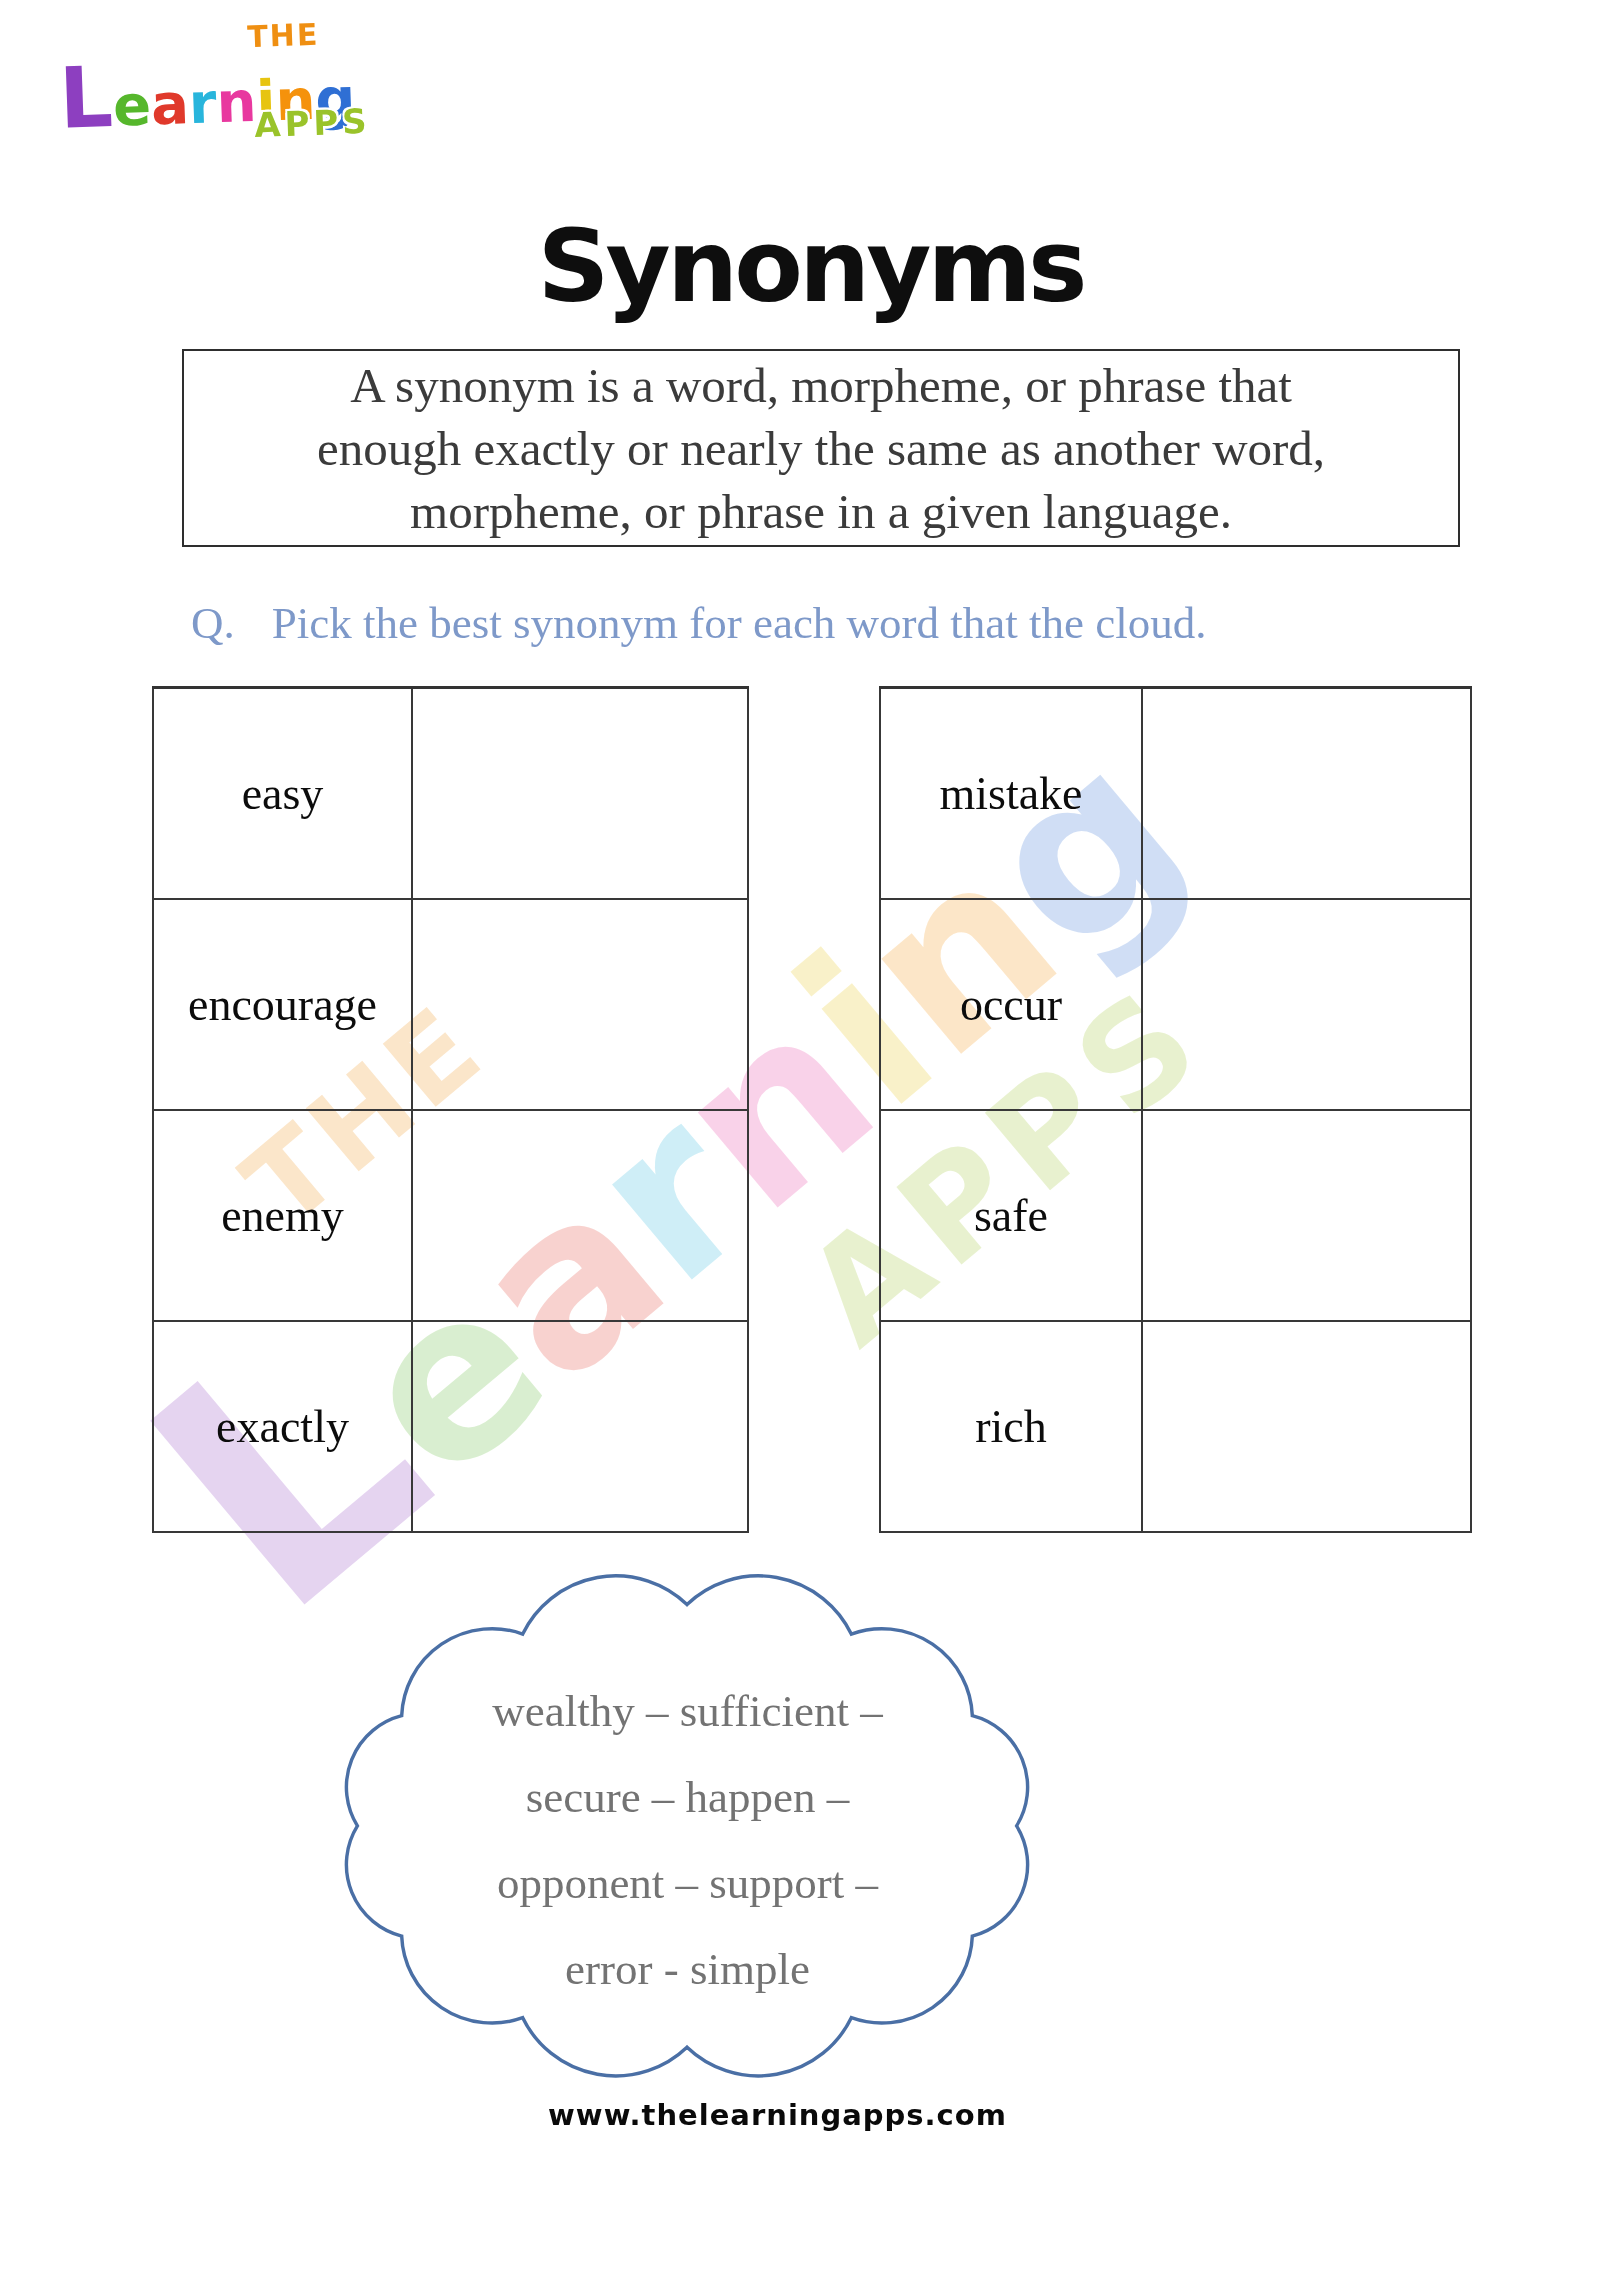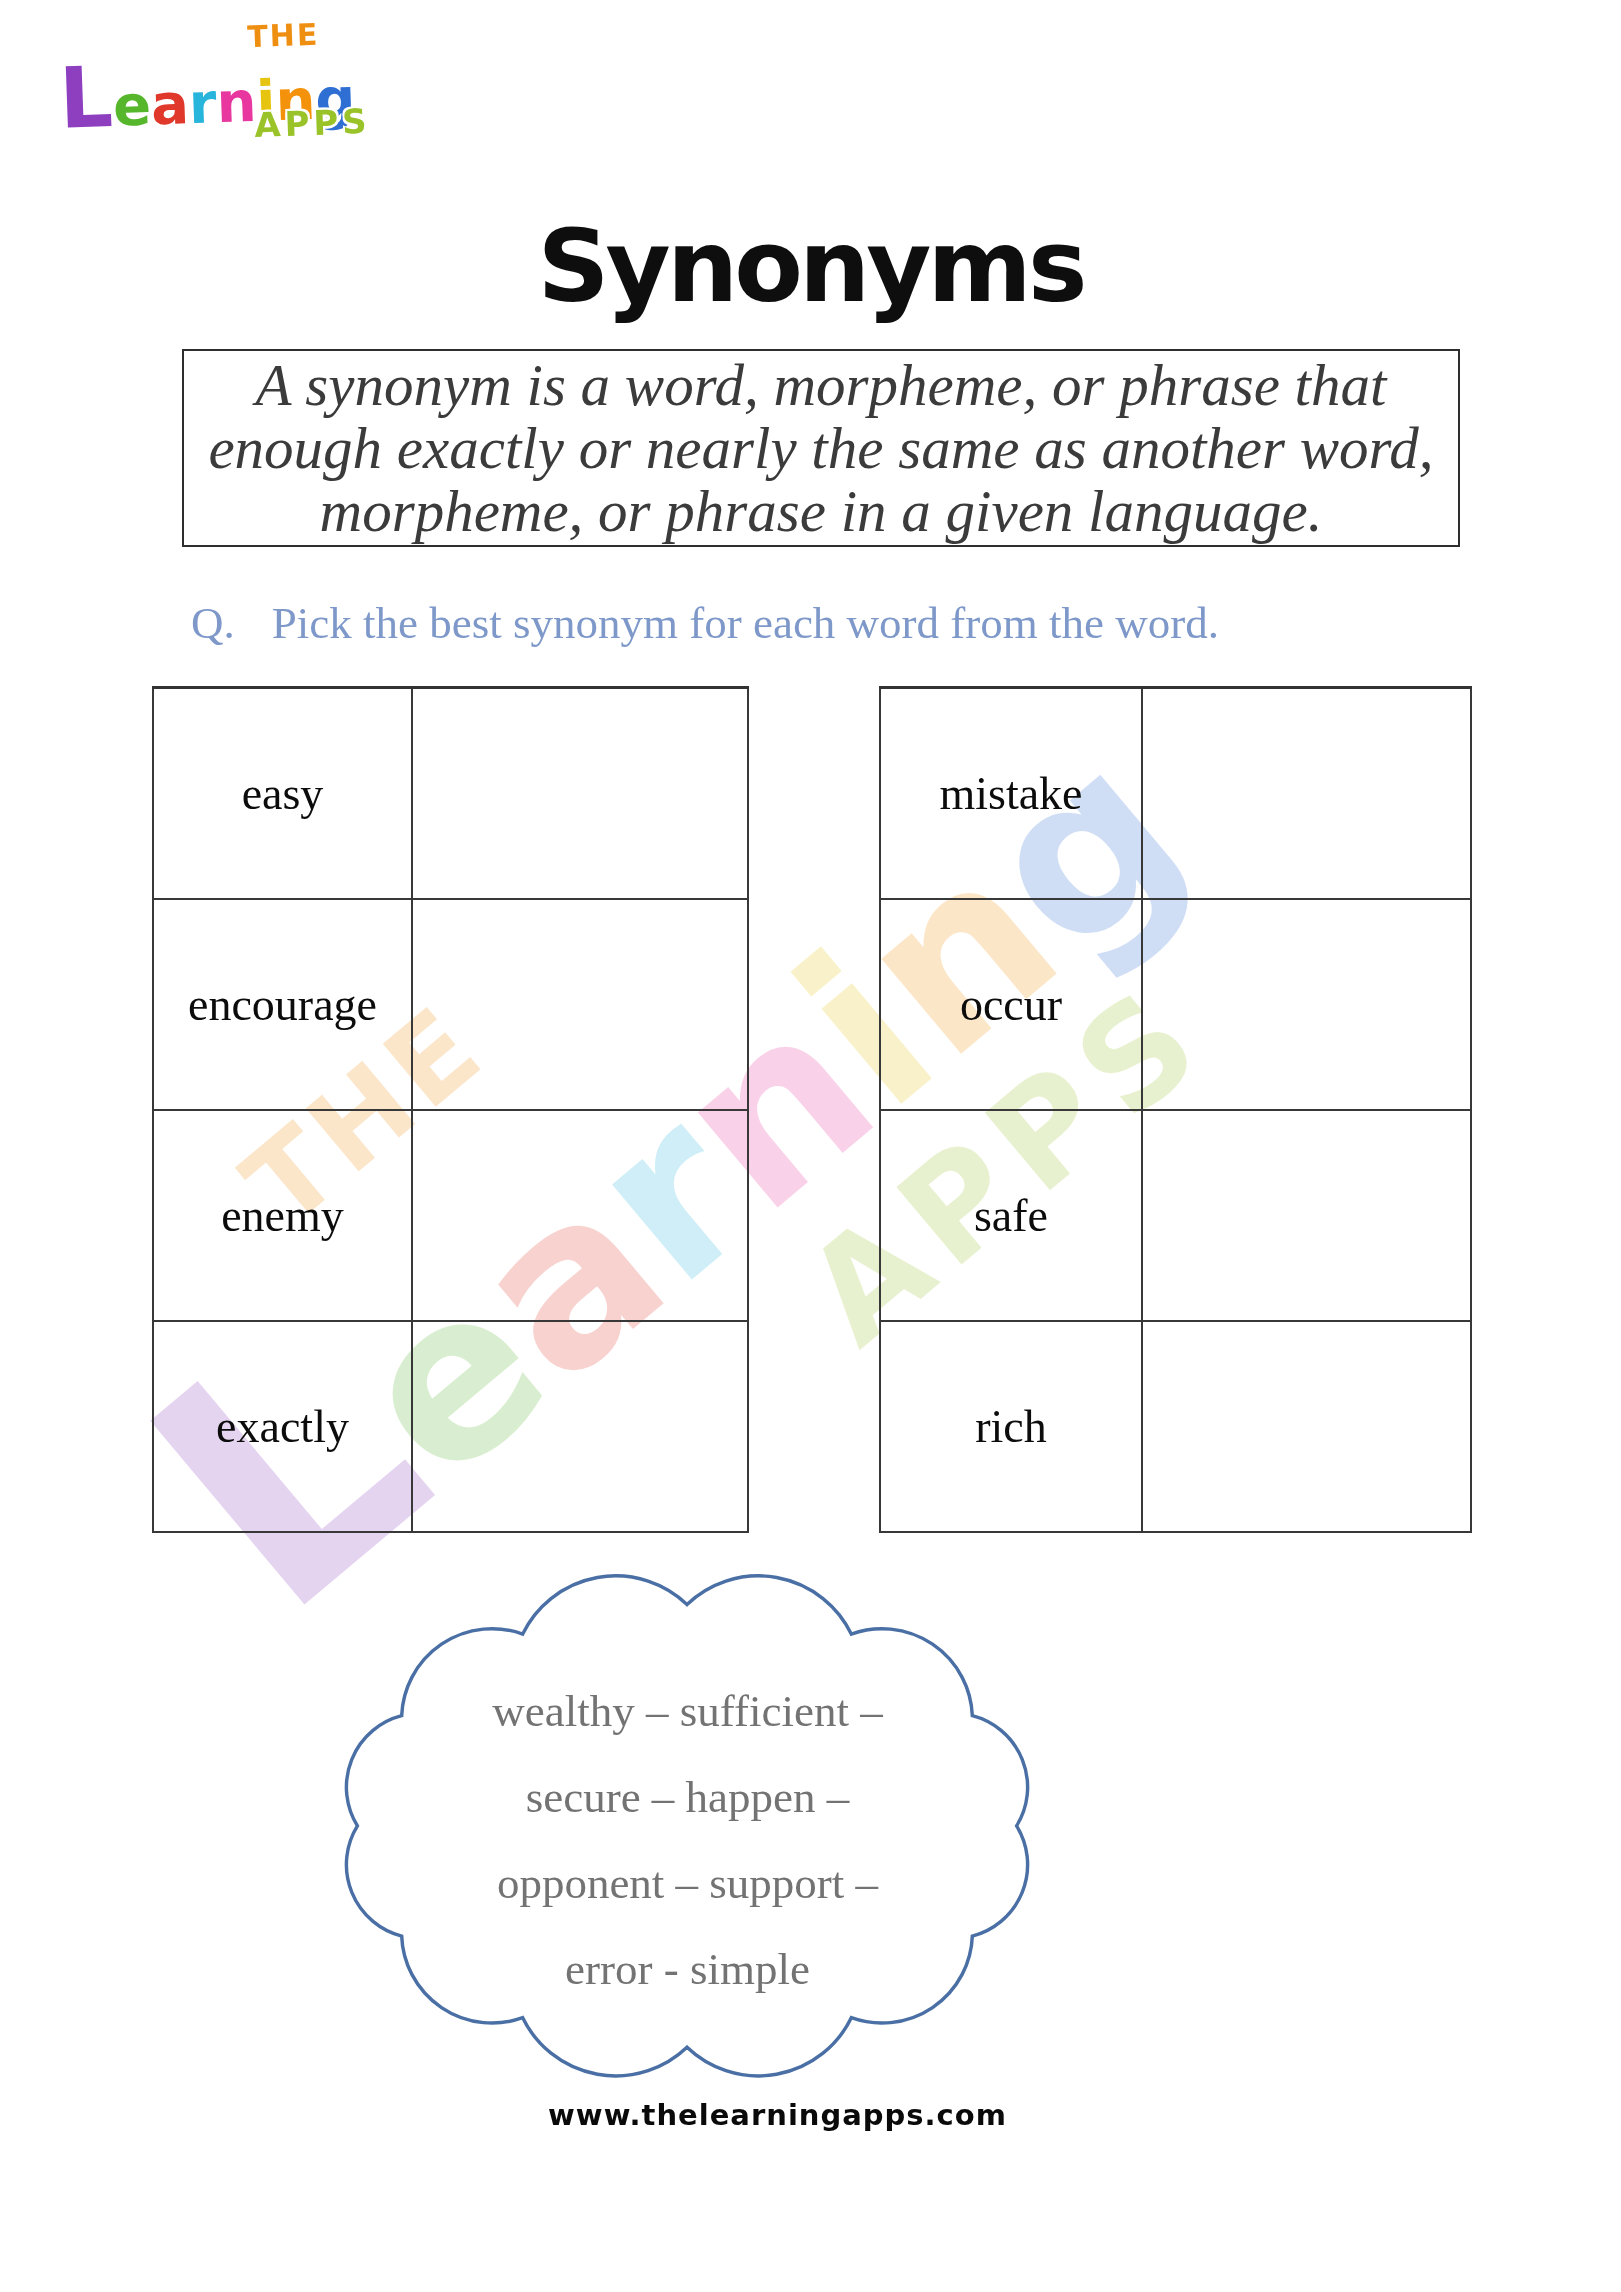--- a/index.html
+++ b/index.html
@@ -38,21 +38,21 @@
     position:absolute; left:0; top:208px; width:1621px; margin:0;
     text-align:center; font-family:"DejaVu Sans", sans-serif;
     font-size:100px; font-weight:bold; letter-spacing:-3.9px; color:#0e0e0e; z-index:2;
   }
 
   
   .definition-box {
     position:absolute; left:182px; top:349px; width:1274px; height:194px;
     border:2px solid #2e2e2e; background:#ffffff; z-index:2;
     display:flex; flex-direction:column; justify-content:center;
-    text-align:center; font-size:59px; line-height:63px; color:#3b3b3b;font-style:italic;
+    text-align:center; font-size:49px; line-height:63px; color:#3b3b3b;
   }
 
   
   .question {
     position:absolute; left:191px; top:596px; width:1353px; z-index:2;
     font-size:45px; line-height:55px; white-space:nowrap;
   }
   .q-prefix { margin-right:37px; }
 
   
@@ -119,21 +119,21 @@
 
   <h1 class="title">Synonyms</h1>
 
   <div class="definition-box">
     <div>A synonym is a word, morpheme, or phrase that</div>
     <div>enough exactly or nearly the same as another word,</div>
     <div>morpheme, or phrase in a given language.</div>
   </div>
 
   <div class="question" style="color: rgb(126, 153, 201);">
-    <span class="q-prefix">Q.</span><span>Pick the best synonym for each word from the word.</span>
+    <span class="q-prefix">Q.</span><span>Pick the best synonym for each word that the cloud.</span>
   </div>
 
   <table class="words-table left-table">
     <tbody>
       <tr>
         <td class="word-cell">easy</td>
         <td class="answer-cell"></td>
       </tr>
       <tr>
         <td class="word-cell">encourage</td>

